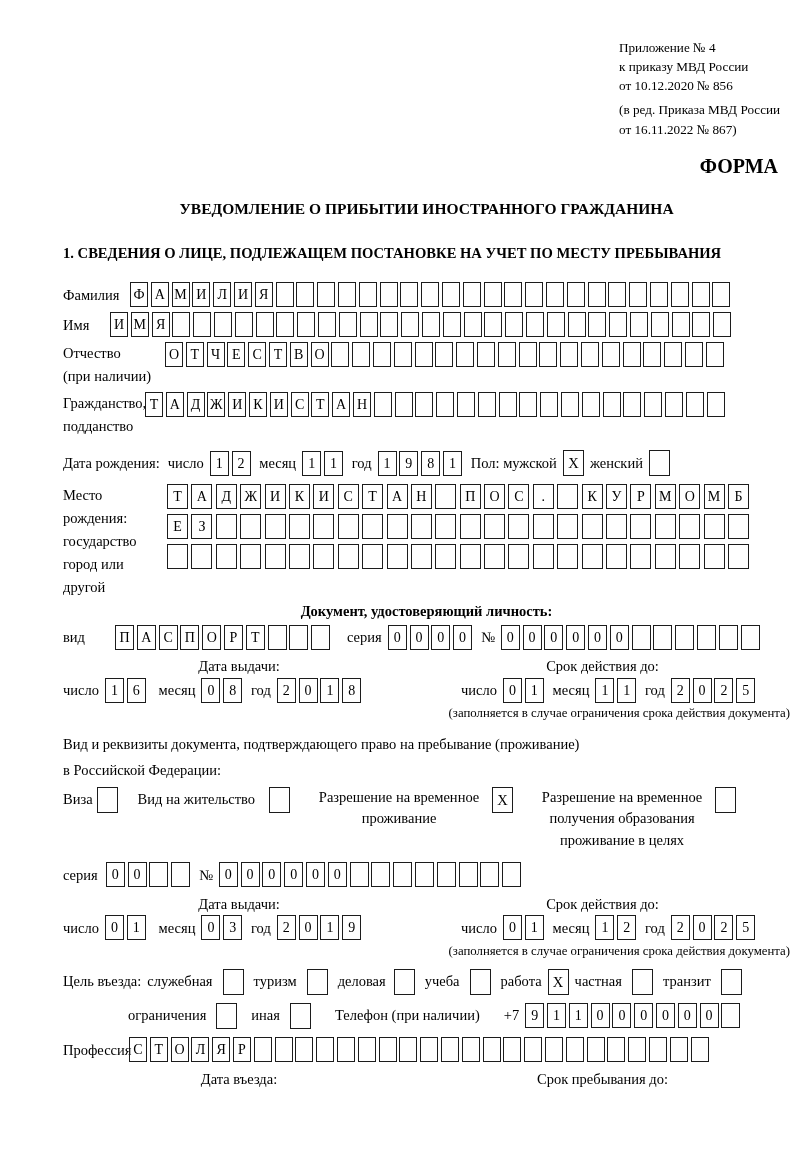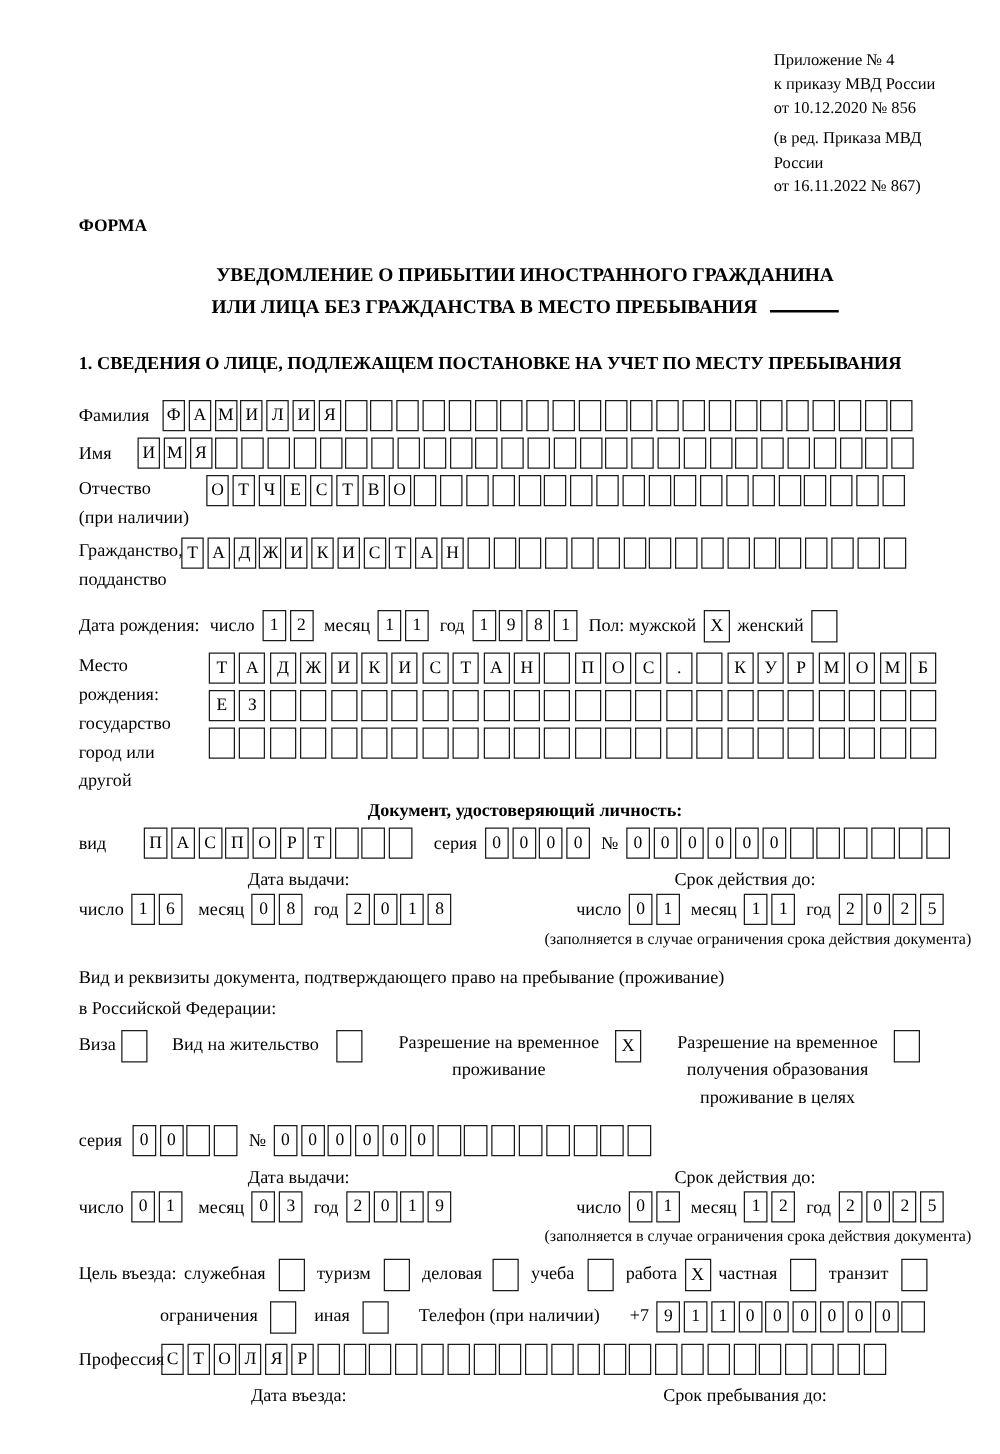--- a/index.html
+++ b/index.html
@@ -1,22 +1,22 @@
 <!DOCTYPE html>
 <html><head>
 <meta charset="utf-8">
 <style>
   html,body{margin:0;padding:0;background:#ffffff;}
   .page{width:800px;height:1163px;background:#fff;box-sizing:border-box;
-    padding:38px 23px 14px 63px;
+    padding:38px 10px 14px 63px;
     font-family:"Liberation Serif","DejaVu Serif",serif;color:#000;
     font-size:14.5px;position:relative;overflow:hidden;}
   .refblock{margin-left:556px;font-size:13.2px;line-height:1.45;}
   .refgap{margin-top:5px;}
-  .forma{font-weight:bold;font-size:14px;margin:16px 12px 0 0;}
+  .forma{text-align:right;font-weight:bold;font-size:20px;margin:16px 12px 0 0;}
   .title{text-align:center;font-weight:bold;font-size:15.5px;line-height:1.65;margin-top:18px;}
   .blank{display:inline-block;width:55px;border-bottom:2px solid #000;height:0.9em;margin-left:10px;}
   .sec{font-weight:bold;font-size:14.6px;margin-top:24px;white-space:nowrap;}
   .row{display:flex;align-items:flex-start;}
   .aic{align-items:center;}
   .lbl{flex:none;line-height:26px;}
   .lines{line-height:23px;}
   .grid{display:flex;flex:none;}
   .cell{flex:none;width:16px;height:23px;border:1.6px solid #1c1c1c;margin-right:2.8px;
     text-align:center;font-size:14px;line-height:23px;overflow:hidden;}
@@ -55,21 +55,20 @@
     <div>к приказу МВД России</div>
     <div>от 10.12.2020 № 856</div>
     <div class="refgap">(в ред. Приказа МВД России</div>
     <div>от 16.11.2022 № 867)</div>
   </div>
 
   <div class="forma">ФОРМА</div>
 
   <div class="title">
     <div>УВЕДОМЛЕНИЕ О ПРИБЫТИИ ИНОСТРАННОГО ГРАЖДАНИНА</div>
-    <div><span>ИЛИ ЛИЦА БЕЗ ГРАЖДАНСТВА В МЕСТО ПРЕБЫВАНИЯ</span><span class="blank"></span></div>
   </div>
 
   <div class="sec">1. СВЕДЕНИЯ О ЛИЦЕ, ПОДЛЕЖАЩЕМ ПОСТАНОВКЕ НА УЧЕТ ПО МЕСТУ ПРЕБЫВАНИЯ</div>
 
   <div class="row mt20">
     <div class="lbl w67">Фамилия</div>
     <div class="grid">
         <span class="cell">Ф</span>
         <span class="cell">А</span>
         <span class="cell">М</span>

